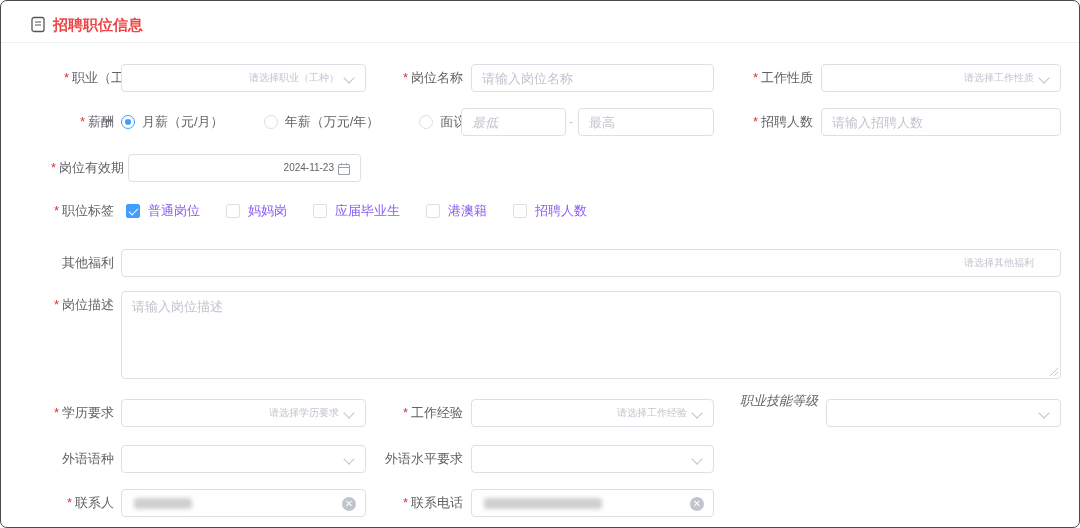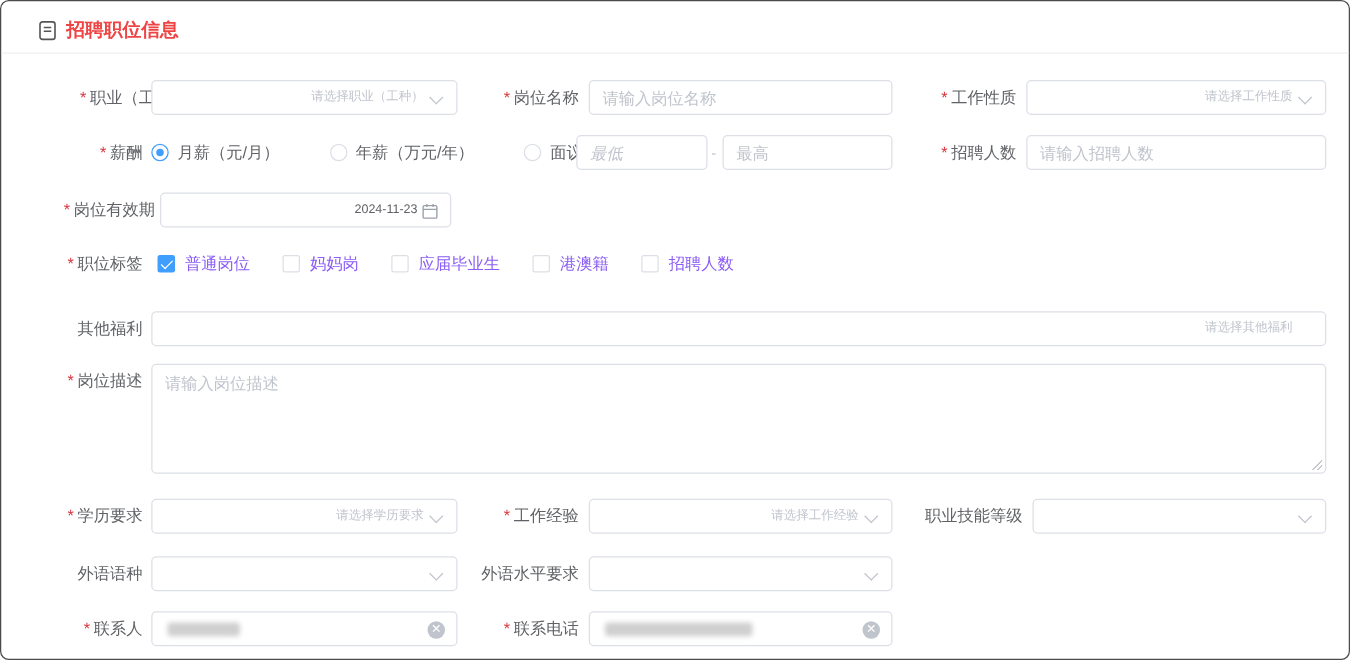--- a/index.html
+++ b/index.html
@@ -163,21 +163,21 @@
   <div class="lbl" style="left:21px;top:398px;width:92px;"><span class="star">*</span><span>学历要求</span></div>
   <div class="sel" style="left:120px;top:398px;width:245px;">
     <span class="sel-text">请选择学历要求</span>
     <span class="chev"></span>
   </div>
   <div class="lbl" style="left:365px;top:398px;width:97px;"><span class="star">*</span><span>工作经验</span></div>
   <div class="sel" style="left:470px;top:398px;width:243px;">
     <span class="sel-text">请选择工作经验</span>
     <span class="chev"></span>
   </div>
-  <div class="lbl" style="left:713px;top:398px;width:104px;"><span>职业技能等级</span></div>
+  <div class="lbl" style="left:713px;top:386px;width:104px;font-style:italic;"><span>职业技能等级</span></div>
   <div class="sel" style="left:825px;top:398px;width:235px;">
     <span class="sel-text"></span>
     <span class="chev"></span>
   </div>
 
   <div class="lbl" style="left:21px;top:444px;width:92px;"><span>外语语种</span></div>
   <div class="sel" style="left:120px;top:444px;width:245px;">
     <span class="sel-text"></span>
     <span class="chev"></span>
   </div>

